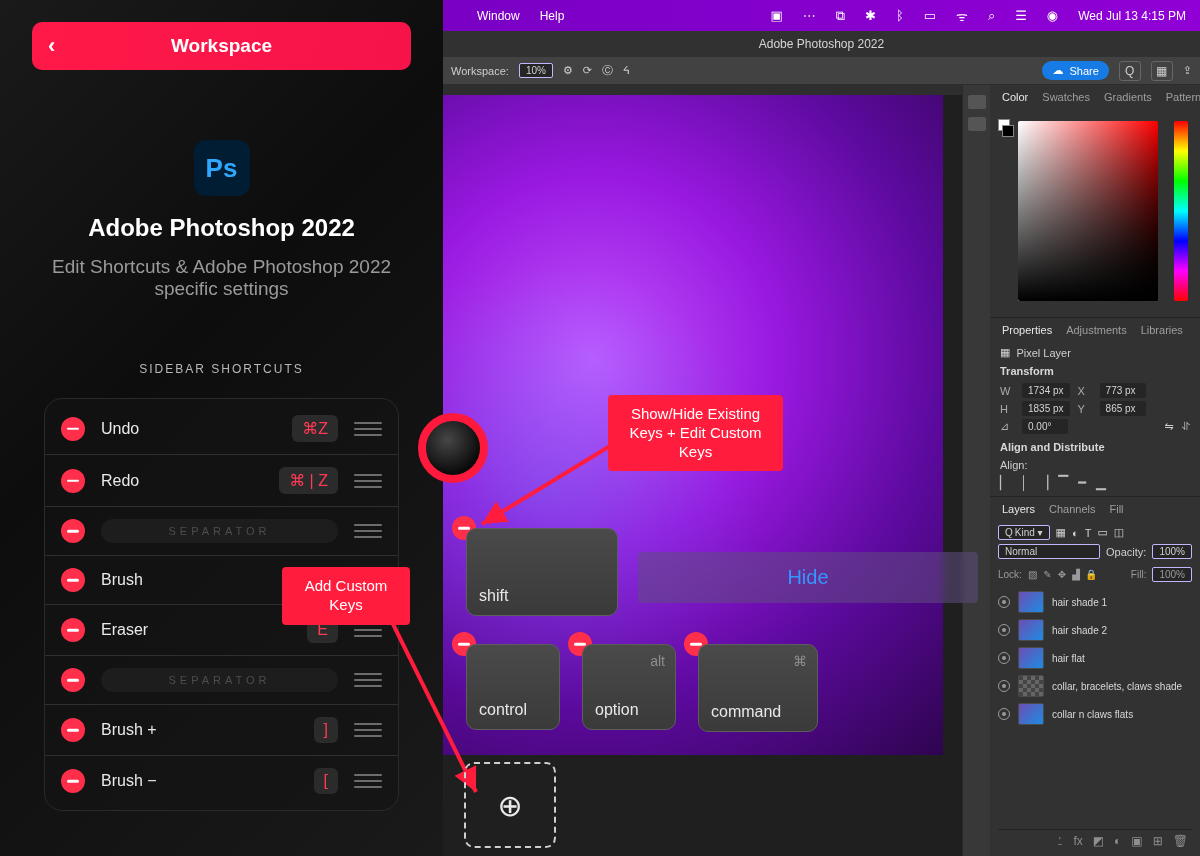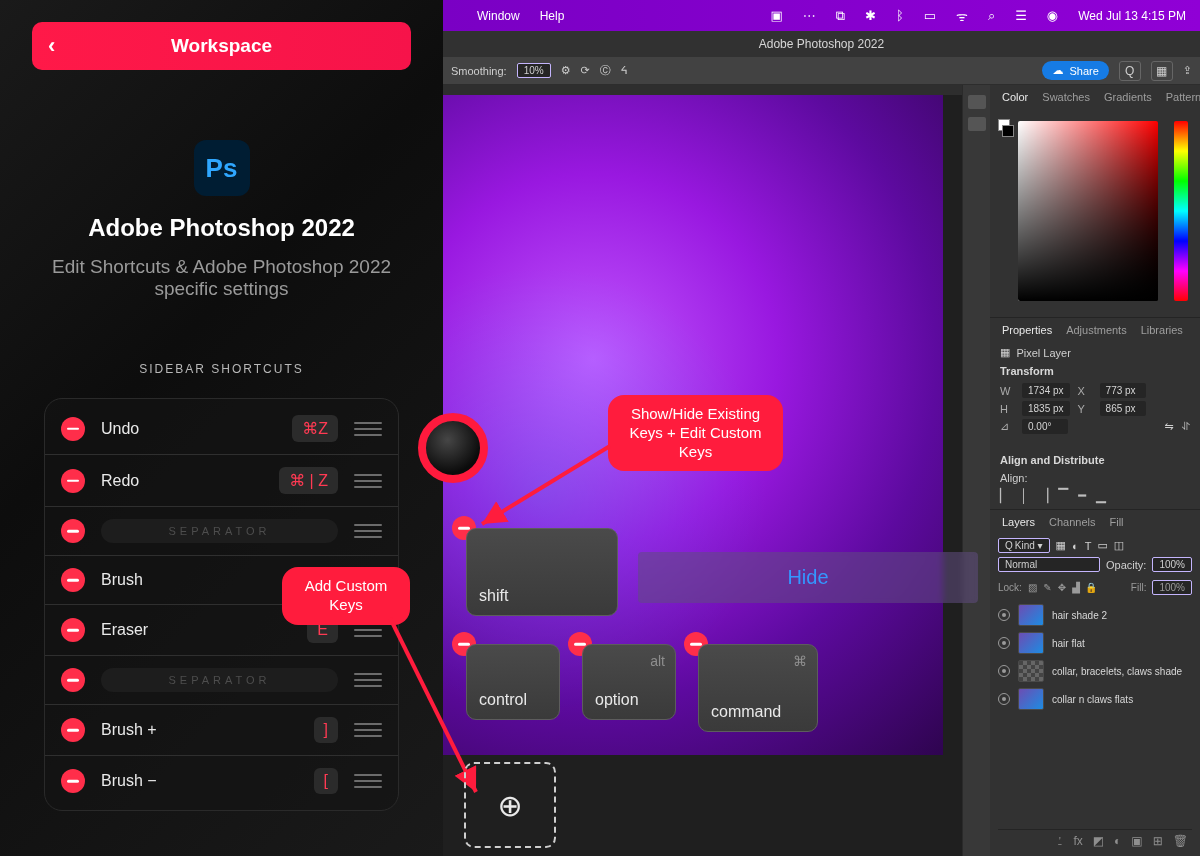--- a/index.html
+++ b/index.html
@@ -171,21 +171,21 @@
 .eye{width:12px;height:12px;border:1px solid #9a9a9a;border-radius:50%;position:relative;}
 .eye::after{content:"";position:absolute;left:3px;top:3px;width:4px;height:4px;border-radius:50%;background:#9a9a9a;}
 .thumb{width:26px;height:22px;background:linear-gradient(135deg,#6c4db3,#1d8ce2);border:1px solid #4a4a4a;border-radius:2px;}
 .thumb.checker{background:repeating-conic-gradient(#666 0 25%,#444 0 50%) 0 0/8px 8px;}
 .layer-name{font-size:10px;color:#d8d8d8;}
 .layers-footer{display:flex;gap:10px;justify-content:flex-end;padding:4px 4px 2px;color:#8f8f8f;font-size:12px;border-top:1px solid #242424;margin-top:auto;}
 
 
 .callout {
   position:absolute; background:#ff1c3d; color:#fff; padding:10px 14px;
-  font-size:15px; border-radius:16px; text-align:center; line-height:1.25;
+  font-size:15px; border-radius:4px; text-align:center; line-height:1.25;
 }
 .arrow-line{position:absolute;pointer-events:none;}
 
 .ring-btn{
   position:absolute; width:70px; height:70px; border-radius:50%;
   border:8px solid #ff1a3d;
   background:radial-gradient(circle at 40% 35%, #464646, #0b0b0b 70%);
 }
 
 .hide-pill{
@@ -193,21 +193,21 @@
   color:#3497ff; font-size:20px; padding:14px 0; text-align:center;
   border-radius:4px;
 }
 
 .key-cap{
   position:absolute; width:152px; height:88px; background:linear-gradient(#4a4a4a,#3a3a3a);
   border-radius:10px; color:#e9e9e9; font-size:16px;
   display:flex; align-items:flex-end; padding:10px 12px;
   border:1px solid #5d5d5d;
 }
-.key-cap.small{width:94px;height:76px;}
+.key-cap.small{width:94px;height:86px;}
 .key-cap .glyph{position:absolute;right:10px;top:8px;color:#8e8e8e;font-size:14px;}
 .cap-minus{
   position:absolute; width:24px; height:24px; border-radius:50%; background:#ff2e4a;
 }
 .cap-minus::after{content:"";position:absolute;left:6px;right:6px;top:50%;height:2.5px;background:#fff;transform:translateY(-50%);border-radius:2px;}
 
 .add-slot{
   position:absolute; width:92px; height:86px; border:2px dashed #cfcfcf; border-radius:10px;
   display:flex;align-items:center;justify-content:center;color:#e9e9e9;font-size:30px;
 }
@@ -332,21 +332,21 @@
     <span class="icon">ᯤ</span>
     <span class="icon">⌕</span>
     <span class="icon">☰</span>
     <span class="icon">◉</span>
     <span class="clock">Wed Jul 13  4:15 PM</span>
   </div>
 
   <div class="ps-title">Adobe Photoshop 2022</div>
 
   <div class="ps-optbar">
-    <span>Smoothing:</span>
+    <span>Workspace:</span>
     <span class="drop">10%</span>
     <span class="icon">⚙</span>
     <span class="icon">⟳</span>
     <span class="icon">Ⓒ</span>
     <span class="icon">ᔦ</span>
     <span class="spring"></span>
     <span class="share-btn">
       <span>☁</span>
       <span>Share</span>
     </span>
@@ -406,21 +406,21 @@
           <span class="tlabel">Y</span>
           <span class="tval">865 px</span>
         </div>
         <div class="transform-row">
           <span class="tlabel">⊿</span>
           <span class="tval">0.00°</span>
           <span style="flex:1"></span>
           <span>⇋</span>
           <span>⥯</span>
         </div>
-        <h4 style="margin-top:20px">Align and Distribute</h4>
+        <h4 style="margin-top:7px">Align and Distribute</h4>
         <div>Align:</div>
         <div class="align-icons">
           <span>▏</span>
           <span>│</span>
           <span>▕</span>
           <span>▔</span>
           <span>━</span>
           <span>▁</span>
         </div>
       </div>
@@ -452,20 +452,25 @@
           <span>✥</span>
           <span>▟</span>
           <span>🔒</span>
           <span style="flex:1"></span>
           <span>Fill:</span>
           <span class="drop">100%</span>
         </div>
         <div class="layer-row">
           <span class="eye"></span>
           <span class="thumb"></span>
+          <span class="layer-name">hair shade 1</span>
+        </div>
+        <div class="layer-row">
+          <span class="eye"></span>
+          <span class="thumb"></span>
           <span class="layer-name">hair shade 2</span>
         </div>
         <div class="layer-row">
           <span class="eye"></span>
           <span class="thumb"></span>
           <span class="layer-name">hair flat</span>
         </div>
         <div class="layer-row">
           <span class="eye"></span>
           <span class="thumb checker"></span>

